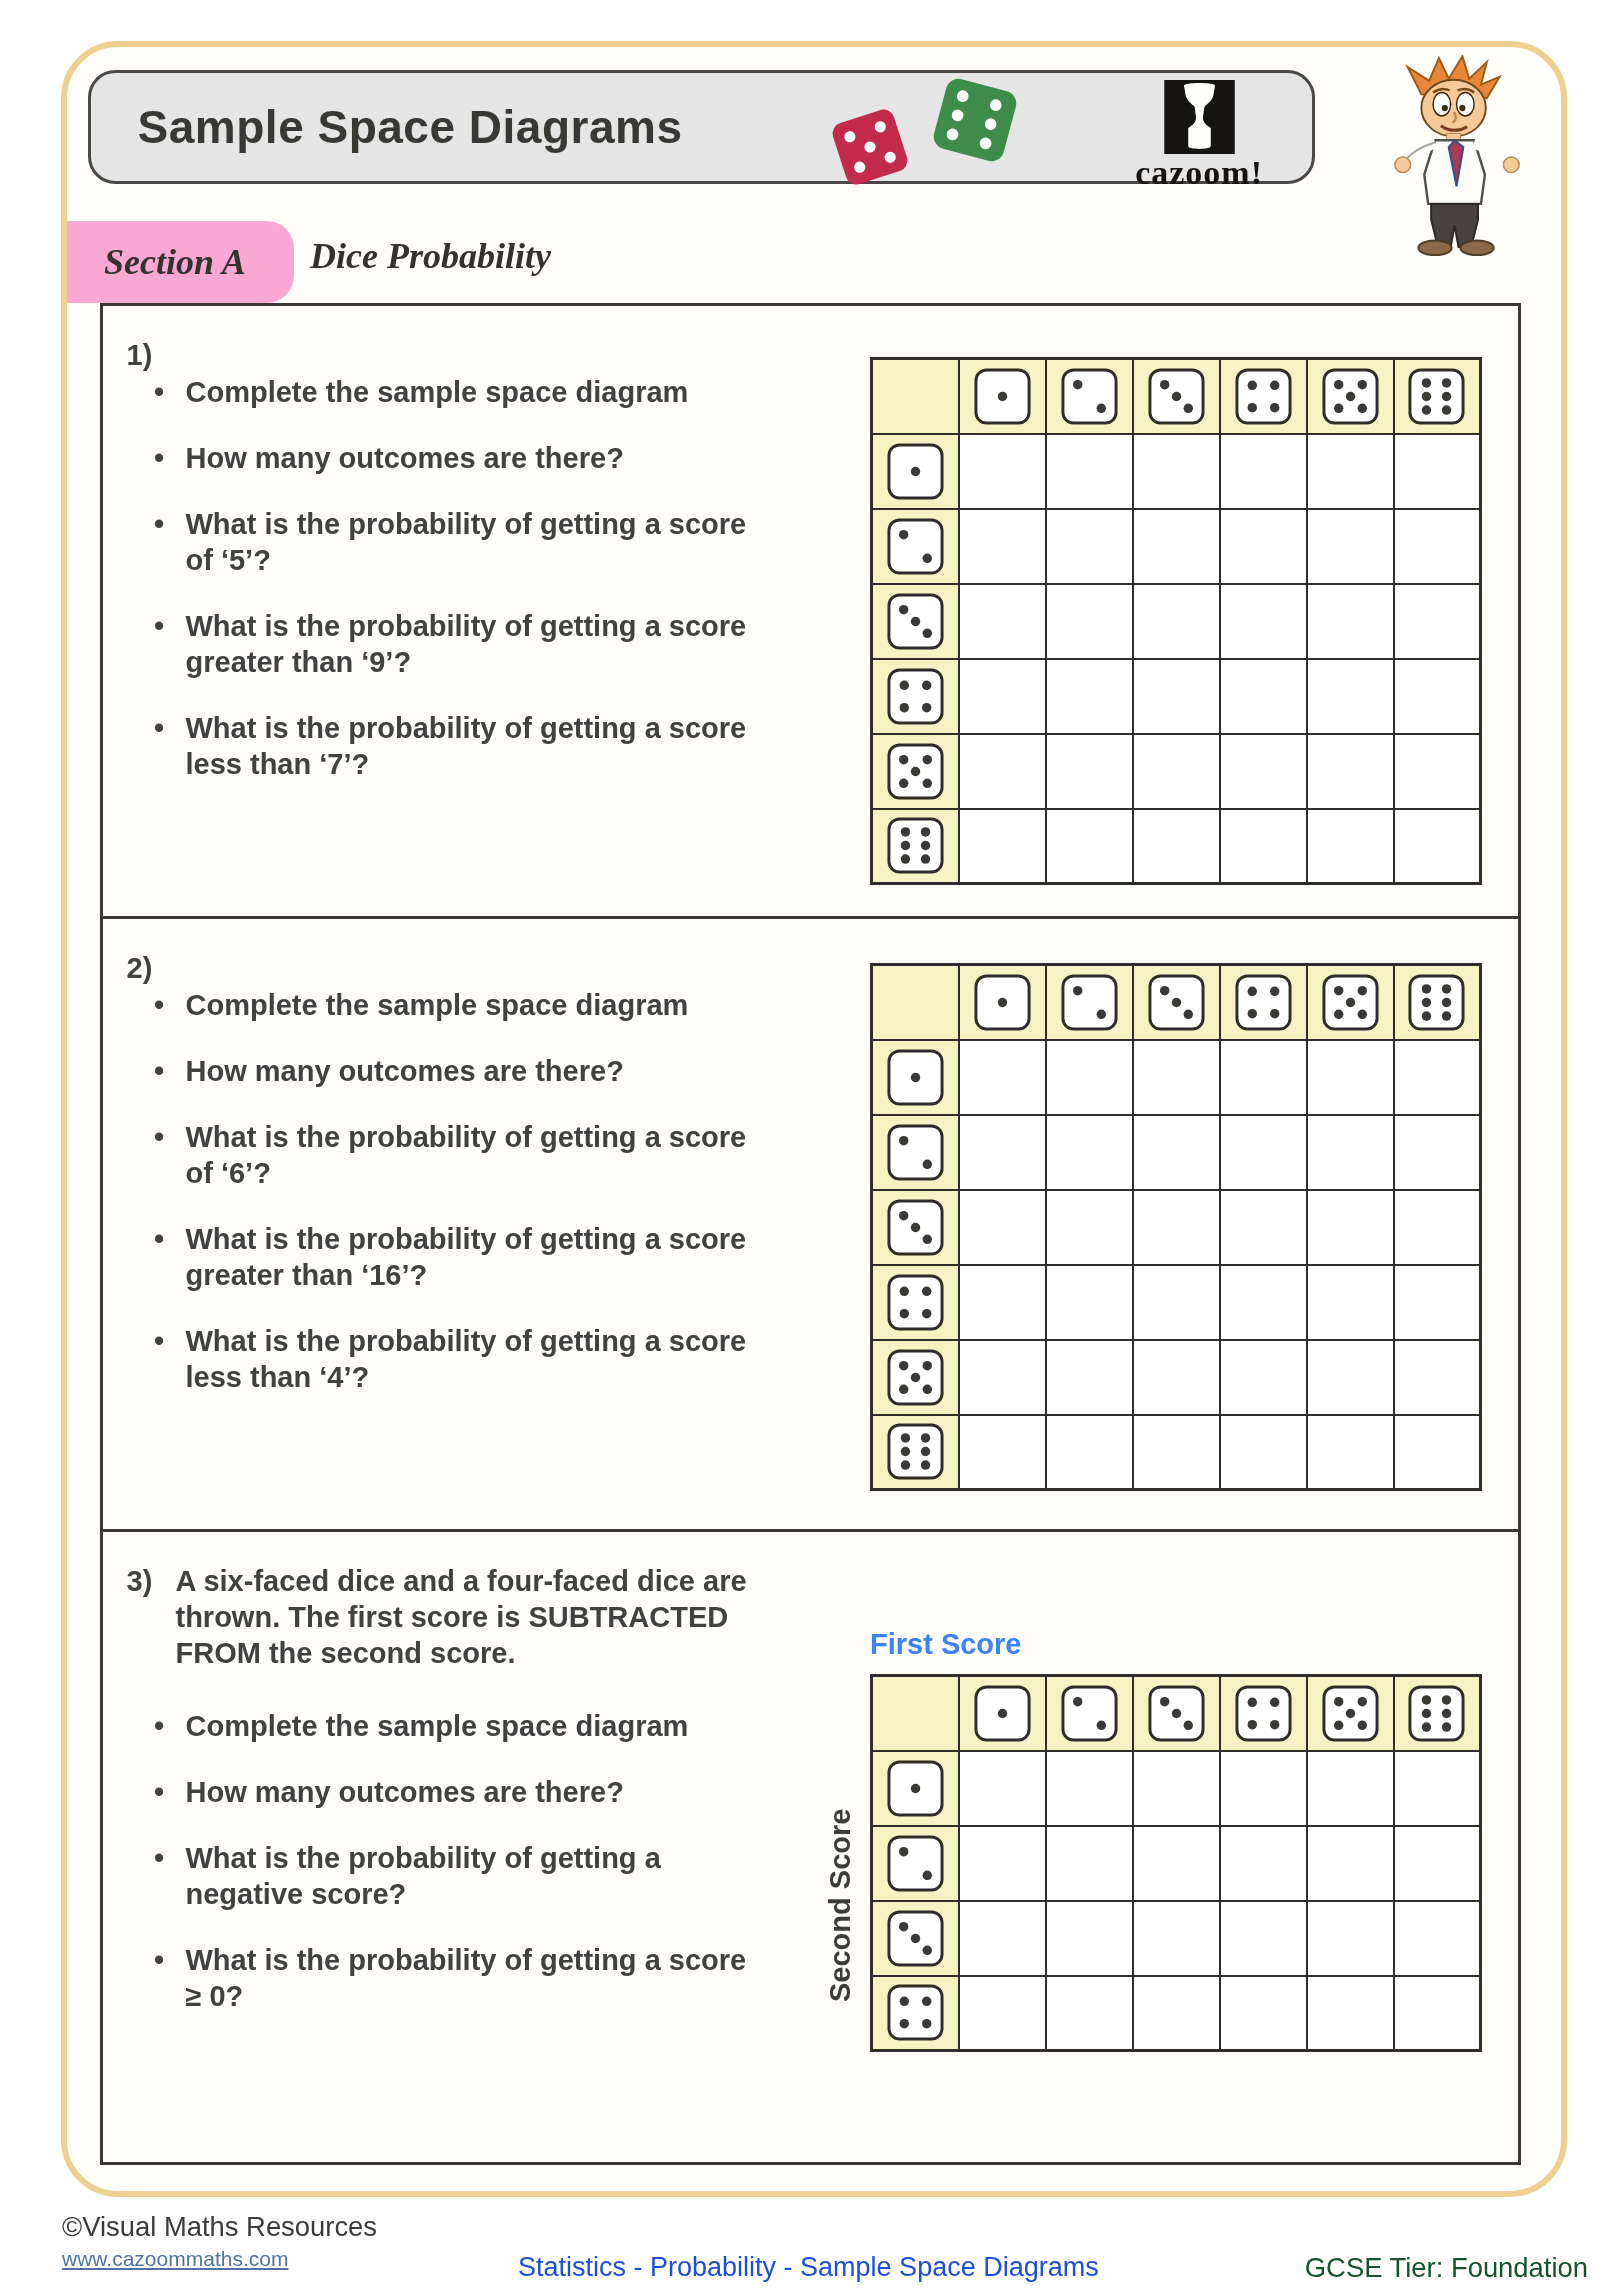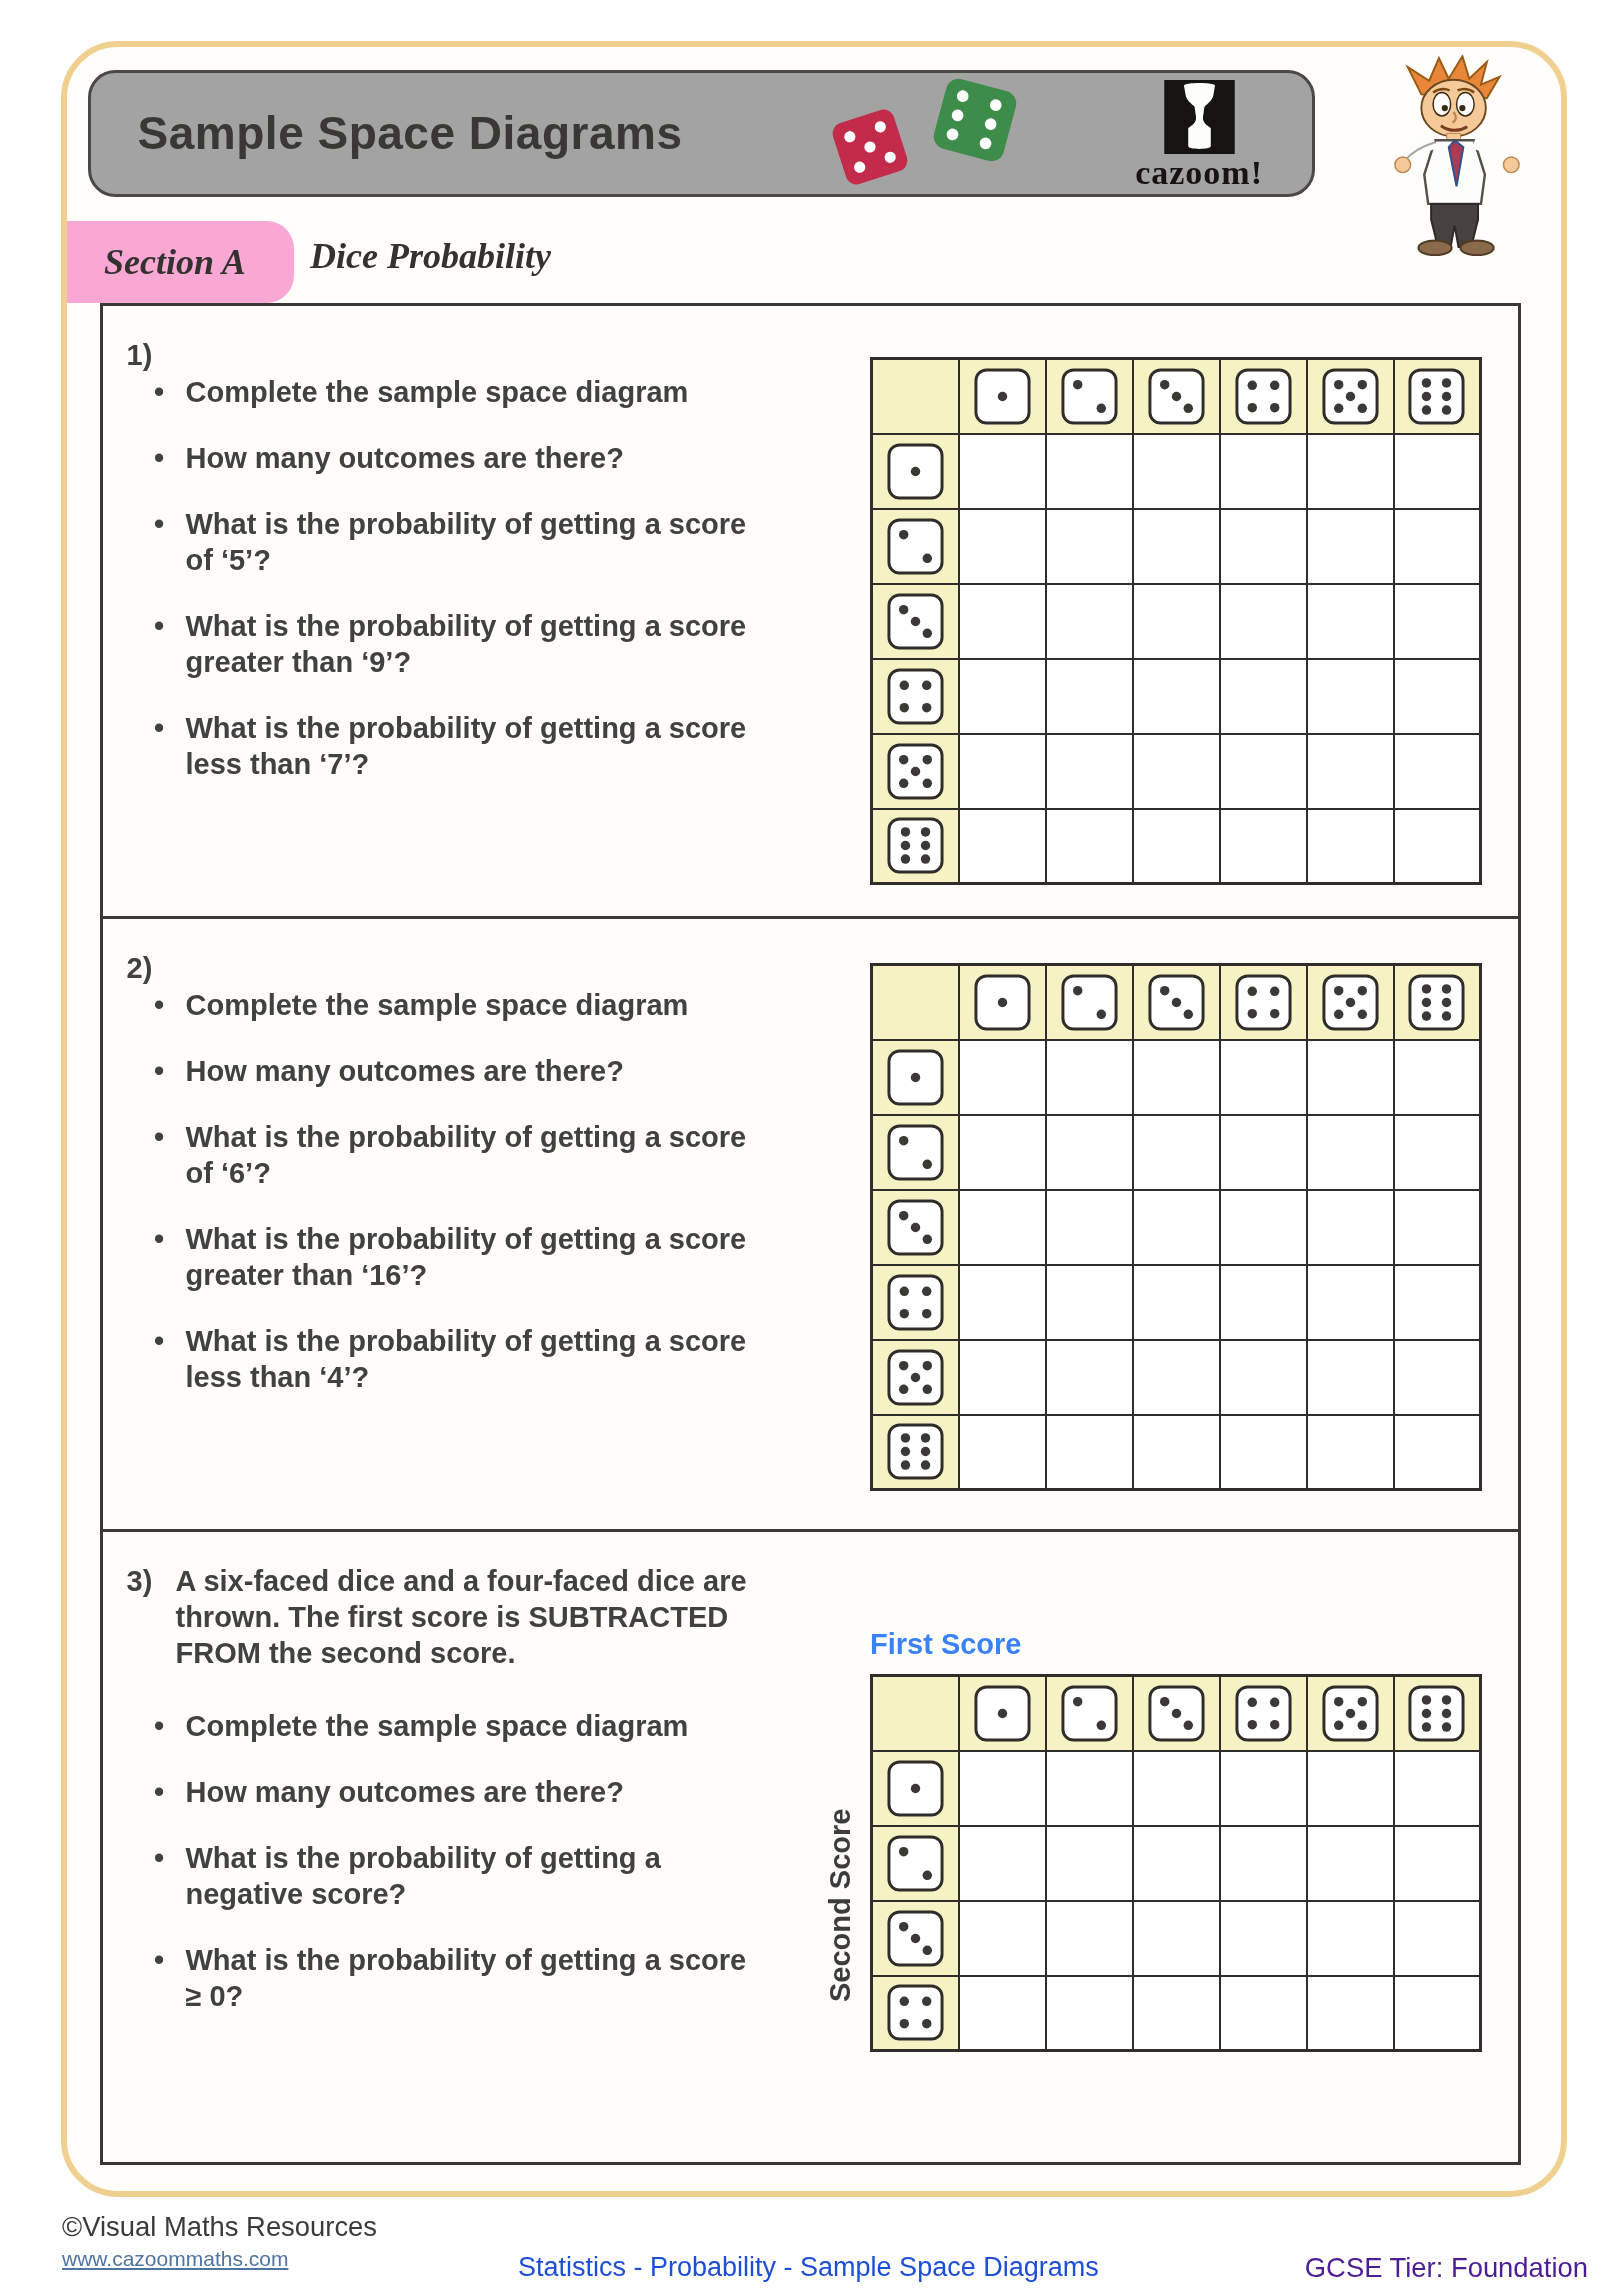--- a/index.html
+++ b/index.html
@@ -4,22 +4,22 @@
 <style>
   * { margin:0; padding:0; box-sizing:border-box; }
   html,body { width:1621px; height:2293px; background:#ffffff;
     font-family:"Liberation Sans", sans-serif; position:relative; }
 
   
   .frame { position:absolute; left:61px; top:41px; width:1506px; height:2156px;
     border:6.9px solid #f0d090; border-radius:57px; background:#fffefb; }
 
   
-  .title-box { position:absolute; left:20.6px; top:22.5px; width:1227px; height:127px;
-    border:3.9px solid #4b4947; border-radius:27.4px; background:#a3a3a3; }
+  .title-box { position:absolute; left:20.6px; top:22.5px; width:1227px; height:114px;
+    border:3.9px solid #4b4947; border-radius:27.4px; background:#e5e5e5; }
   .page-title { position:absolute; left:47px; top:50%; transform:translateY(-50%);
     font-size:46px; font-weight:800; color:#3a3834; letter-spacing:0.5px; white-space:nowrap; }
   .logo-dice { position:absolute; right:257px; top:5.9px; width:225px; height:110px; }
   .die-red { position:absolute; left:0; top:29px; transform:rotate(-18deg); }
   .die-green { position:absolute; left:100px; top:-3.9px; transform:rotate(15deg); }
   .cazoom { position:absolute; right:29px; top:7.8px; width:167px; text-align:center; }
   .drum-box { width:73px; height:74px; margin:0 auto; }
   .cazoom-text { font-family:"Liberation Serif", serif; font-weight:700; font-size:34px;
     color:#171310; margin-top:0px; letter-spacing:1px; }
 
@@ -70,21 +70,21 @@
   .axis-left { position:absolute; left:721px; top:220px; height:306px; width:33px;
     display:flex; align-items:center; justify-content:center;
     writing-mode:vertical-rl; transform:rotate(180deg);
     font-size:29px; font-weight:700; color:#3c3c3c; white-space:nowrap; }
 
   
   .footer-copy { position:absolute; left:62px; top:2211px; font-size:27.4px; color:#3a3a3a; }
   .footer-link { position:absolute; left:62px; top:2247px; font-size:21px;
     color:#4f74a0; text-decoration:underline; }
   .footer-center { position:absolute; left:518px; top:2252px; font-size:27px; color:#1d4ed8; }
-  .footer-right { position:absolute; right:33px; top:2252px; font-size:27.4px; color:#4c1d95; }
+  .footer-right { position:absolute; right:33px; top:2252px; font-size:27.4px; color:#14532d; }
 </style>
 </head>
 <body>
 
 <div class="frame">
 
   <div class="title-box">
     <h1 class="page-title">Sample Space Diagrams</h1>
 
     <div class="logo-dice">

